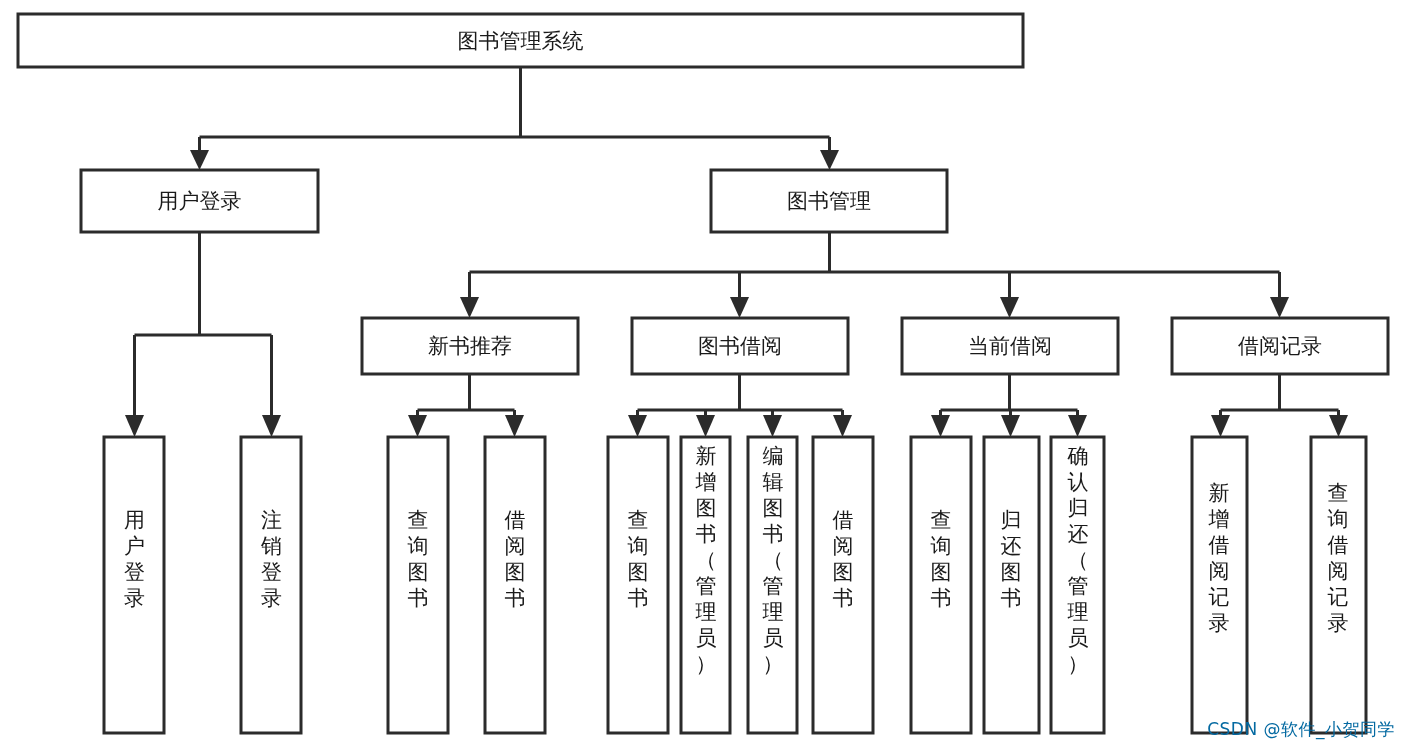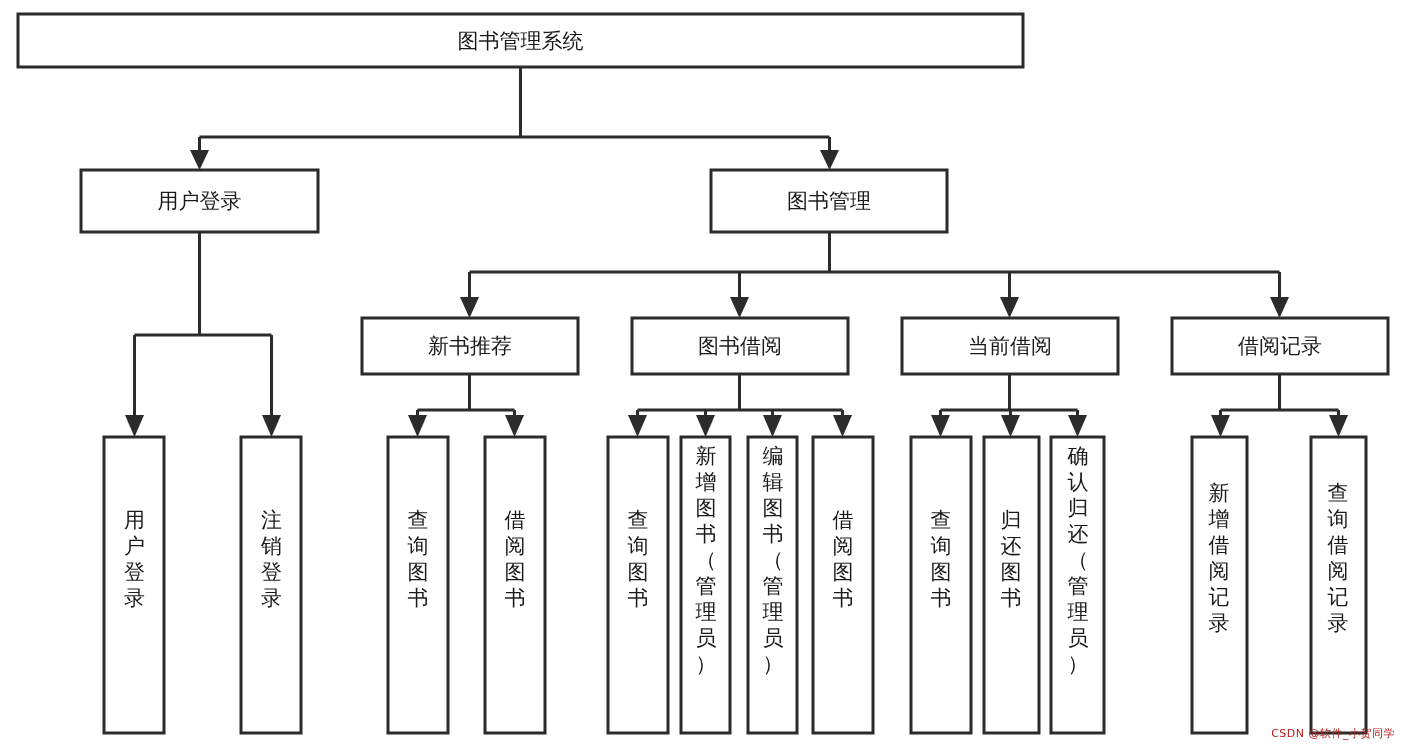--- a/index.html
+++ b/index.html
@@ -55,22 +55,22 @@
     font-family: "DejaVu Sans", "Liberation Sans", sans-serif;
     font-size: 21px;
     fill: #1a1a1a;
     text-anchor: middle;
   }
   .watermark {
     position: absolute;
     right: 10px;
     bottom: 6px;
     font-family: "DejaVu Sans", "Liberation Sans", sans-serif;
-    font-size: 11px;
-    color: #b91c1c;
+    font-size: 17px;
+    color: #0369a1;
     white-space: nowrap;
     letter-spacing: 0.5px;
   }
 </style>
 </head>
 <body>
 
 <div id="diagram-root">
 
   <svg id="tree-svg" viewBox="0 0 1405 747" xmlns="http://www.w3.org/2000/svg">

